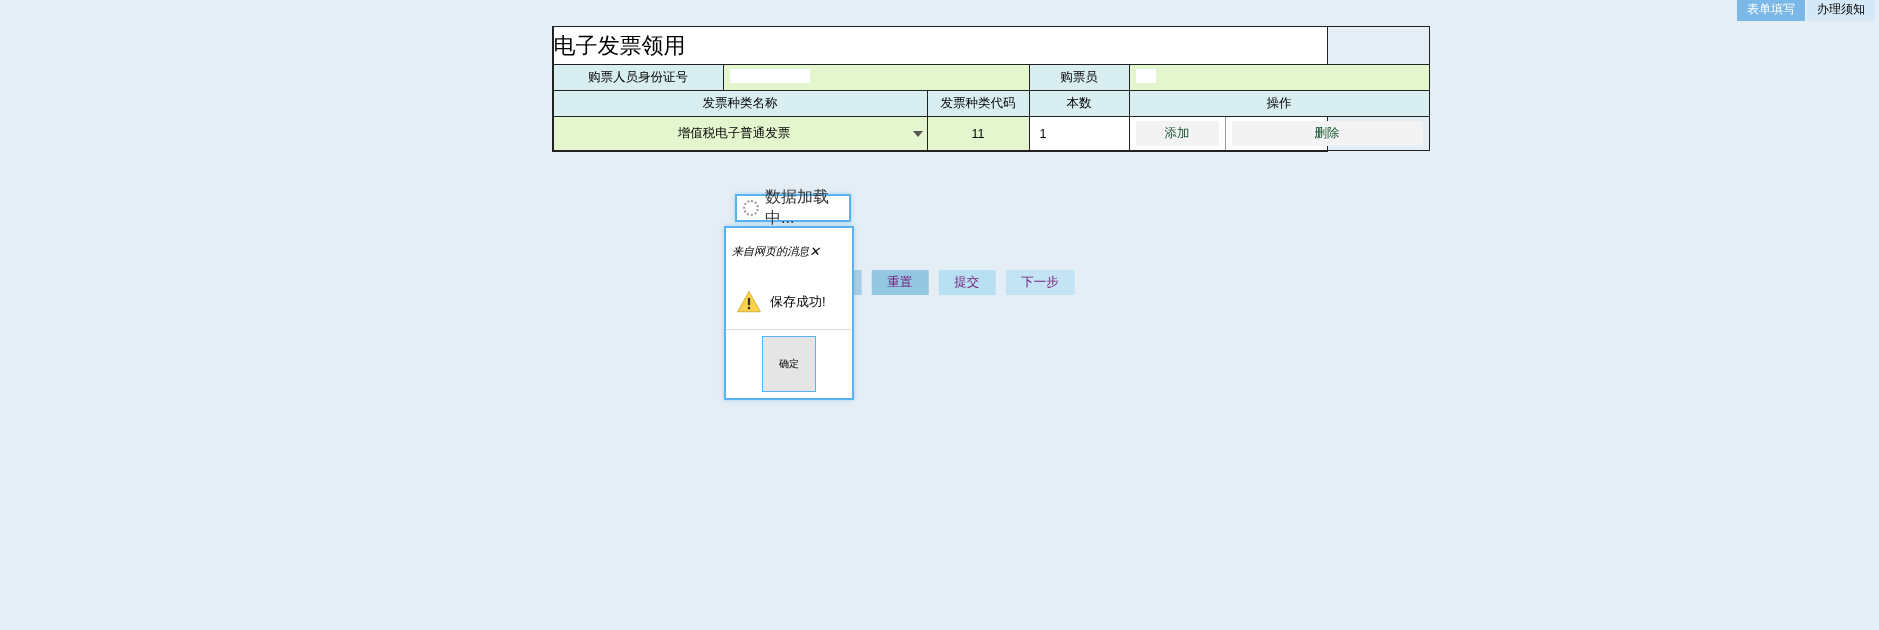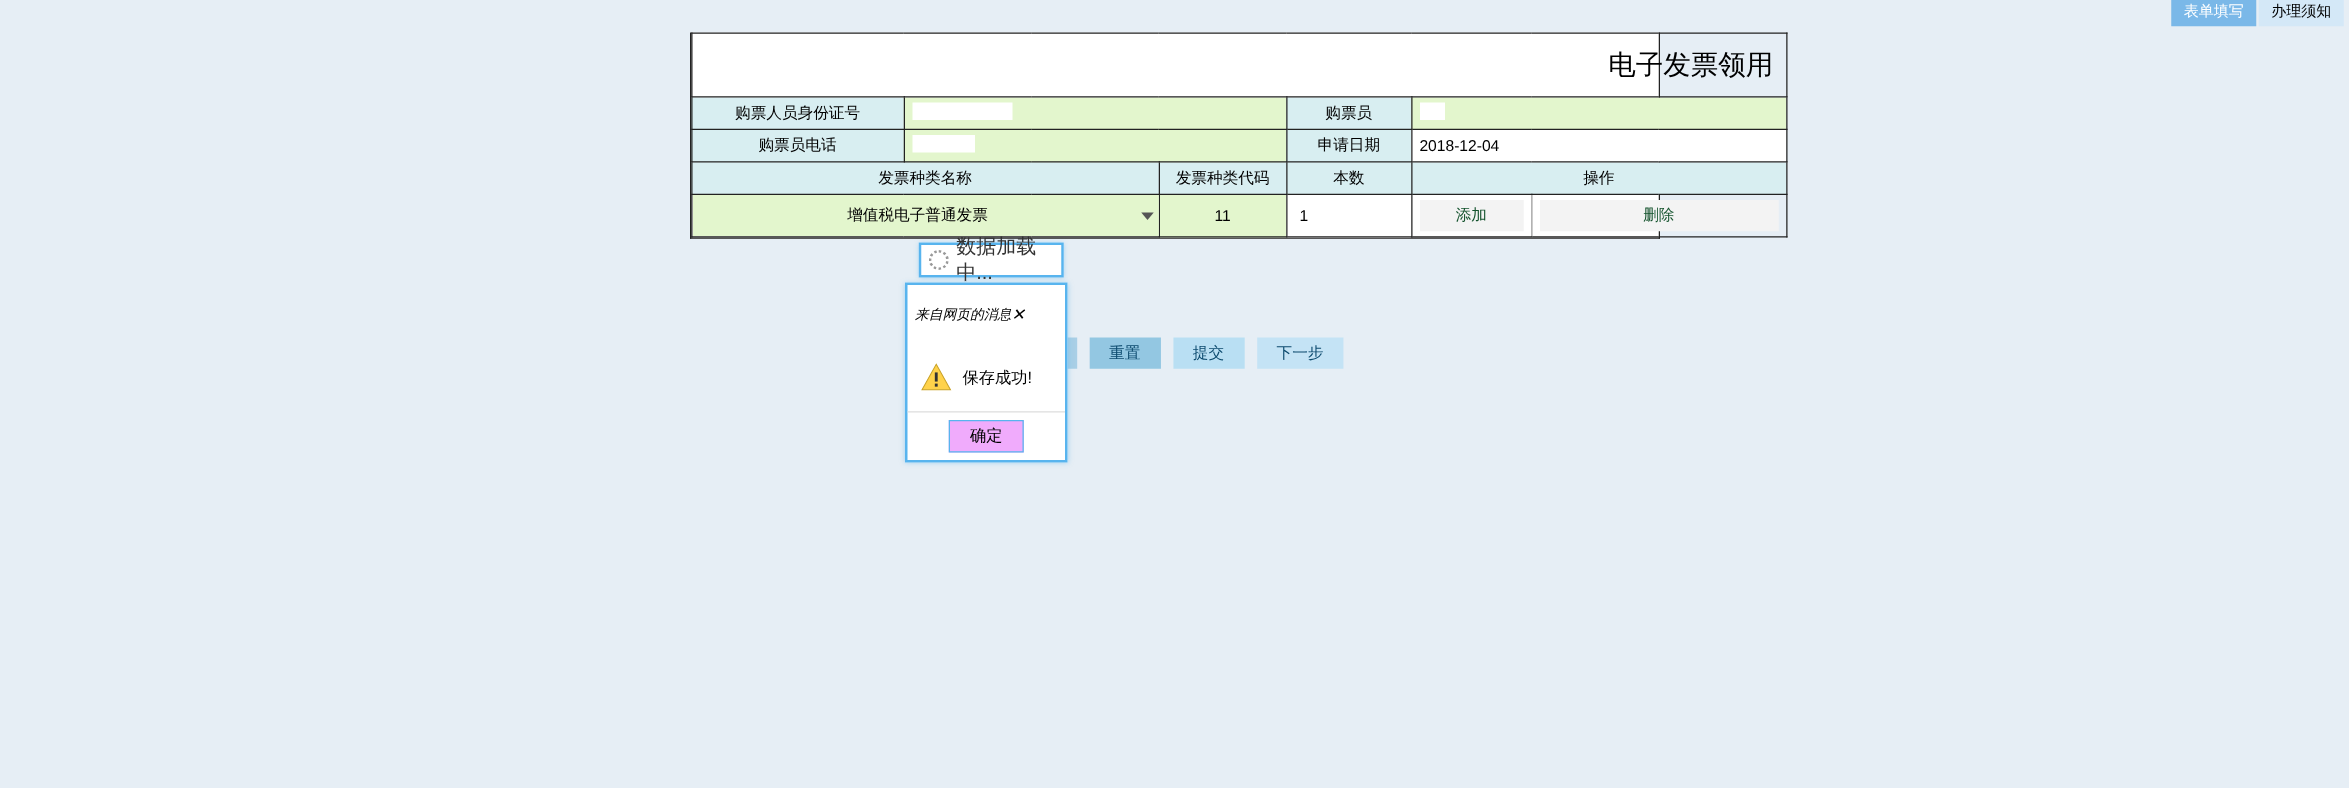--- a/index.html
+++ b/index.html
@@ -44,25 +44,25 @@
     }
     .tbl { width: 100%; border-collapse: collapse; table-layout: fixed; }
     .tbl td, .tbl th {
       border: 1px solid #222;
       padding: 4px 6px;
       font-size: 12.5px;
       vertical-align: middle;
       height: 25px;
     }
     .title-row td {
-      text-align: right;
+      text-align: left;
       font-size: 22px;
       font-family: SimSun, serif;
       font-weight: normal;
-      padding: 10px;
+      padding: 0;
       height: 38px;
     }
     .label-cell { background: #d8eef1; text-align: center; }
     .value-cell { background: #e3f6cd; text-align: left; }
     .value-cell .masked { background:#fff;color:#fff;display:inline-block;min-width:80px;height:14px; }
     .header-row td, .header-row th { background: #d8eef1; text-align: center; font-weight: normal; margin-top: 29px; }
     .data-row .type-cell { background: #e3f6cd; text-align:center; position:relative; padding-right:18px;}
     .data-row .code-cell { background: #e3f6cd; text-align:center; }
     .qty-cell { background:#fff; padding:0; }
     .qty-cell input { width:100%; height:100%; border:none; padding:2px 4px; font-size:12.5px; outline:none;}
@@ -77,21 +77,21 @@
 
     .bottom-btns {
       position:absolute;
       top: 270px;
       left:50%; transform:translateX(-50%);
       display:flex; gap:10px;
     }
     .bottom-btns button {
       padding: 4px 16px;
       border:none;
-      color:#0c4a6e;
+      color:#701a75;
       font-size:12.5px;
       cursor:pointer;
     }
     .b-save{background:#a9cfe6;}
     .b-reset{background:#93c7e2;}
     .b-submit{background:#b9dff3;}
     .b-next{background:#c4e3f5;}
 
     .loading-box {
       position:absolute;
@@ -119,21 +119,21 @@
     }
     .dialog-header {
       display:flex; justify-content:flex-start; align-items:center;
       padding:16px 6px; font-size:11px;font-style:italic;
     }
     .dialog-header .close { cursor:pointer; font-size:13px; line-height:1;}
     .dialog-body { display:flex; align-items:center; gap:8px; padding:14px 10px; font-size:13px;}
     .warn-icon { width:26px;height:26px; flex-shrink:0;}
     .dialog-footer { border-top:1px solid #ddd; display:flex; justify-content:center; padding:6px;}
     .dialog-footer button {
-      border:1.5px solid #58b4ee; background:#f0abfc; padding:3px 16px; font-size:13px; cursor:pointer;
+      border:1.5px solid #58b4ee; background:#e5e5e5; padding:20px 16px; font-size:10px; cursor:pointer;
     }
   </style>
 </head>
 <body>
 
 <div class="top-bar">
   <button class="top-btn primary">表单填写</button>
   <button class="top-btn secondary">办理须知</button>
 </div>
 
@@ -152,26 +152,20 @@
     <tbody>
         <tr class="title-row">
           <td colspan="8">电子发票领用</td>
         </tr>
 
     <tr>
       <td class="label-cell">购票人员身份证号</td>
       <td class="value-cell" colspan="3"><span class="masked"></span></td>
       <td class="label-cell">购票员</td>
       <td class="value-cell" colspan="3"><span class="masked" style="min-width:20px"></span></td>
-    </tr>
-    <tr>
-      <td class="label-cell">购票员电话</td>
-      <td class="value-cell" colspan="3"><span class="masked" style="min-width:50px"></span></td>
-      <td class="label-cell">申请日期</td>
-      <td class="value-cell" colspan="3" style="background:#fff">2018-12-04</td>
     </tr>
 
     <tr class="header-row">
       <td colspan="3">发票种类名称</td>
       <td>发票种类代码</td>
       <td>本数</td>
       <td colspan="3">操作</td>
     </tr>
     <tr class="data-row">
       <td colspan="3" class="type-cell">

